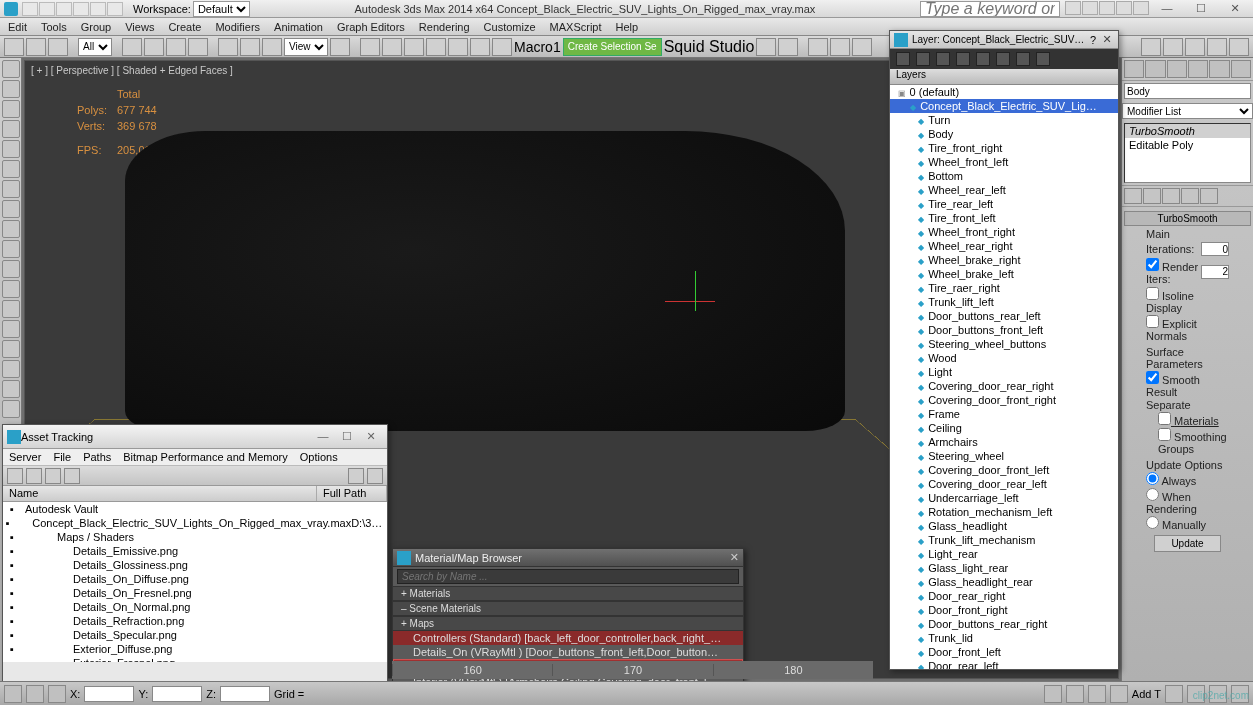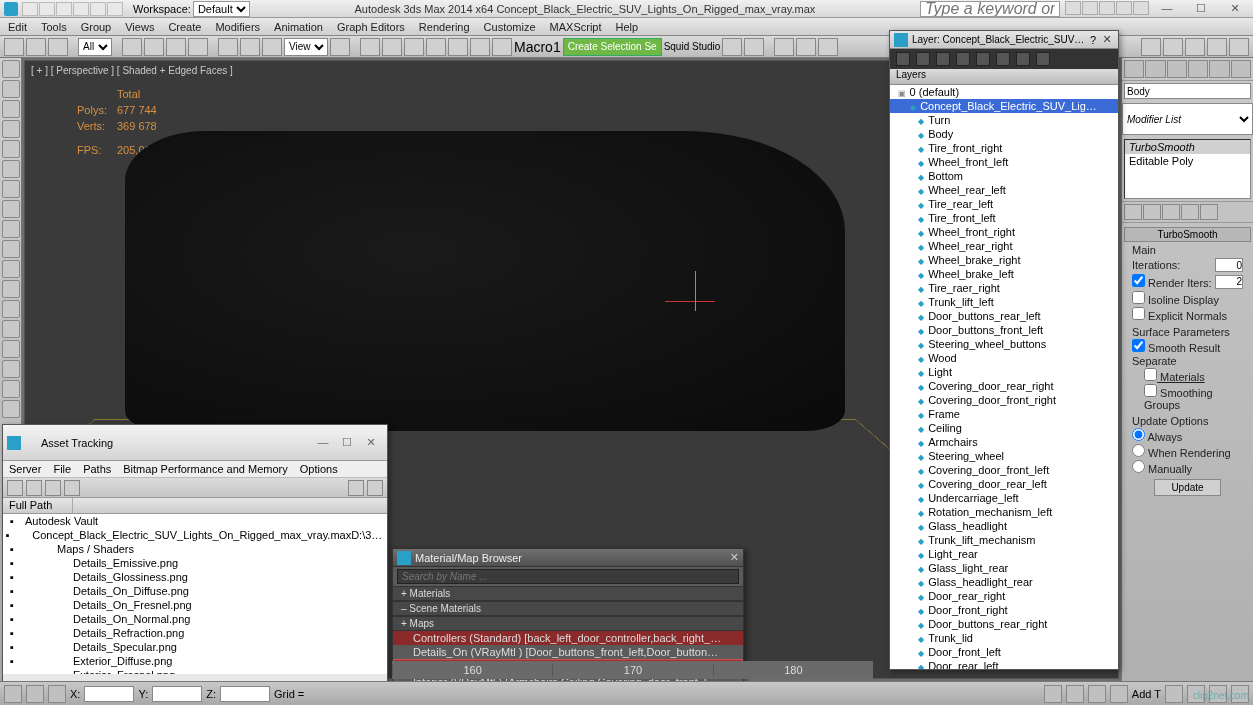--- a/index.html
+++ b/index.html
@@ -35,28 +35,28 @@
 .viewport-stats td { padding-right: 8px; color:#d89040;}
 .car { position:absolute; top:70px; left:100px; width:720px; height:300px; background: radial-gradient(ellipse at 40% 40%, #1a1a1a, #0a0a0a); border-radius: 80px 160px 40px 40px / 50px 100px 20px 20px; }
 .gizmo { position:absolute; top:210px; left:640px; width:60px; height:60px;}
 .gizmo .ax { position:absolute; top:30px; left:0; width:50px; height:1px; background:#c33;}
 .gizmo .ay { position:absolute; top:0; left:30px; width:1px; height:40px; background:#3c3;}
 .ground { position:absolute; left:50px; top:340px; width:800px; height:70px; border:1px solid #887733; transform: perspective(600px) rotateX(60deg);}
 
 .right-panel { width:132px; background: linear-gradient(#c9c9c9,#b0b0b0); border-left:1px solid #777; display:flex; flex-direction:column;}
 .cmd-row { display:flex; gap:1px; padding:2px; border-bottom:1px solid #999;}
 .cmd-row span { flex:1; height:18px; background:#c0c0c0; border:1px solid #888;}
-.panel-sel select { width:100%; font-size:10px; height:32px; background:#fff; border:1px solid #888; margin:2px 0;font-style:italic;}
+.panel-sel select { width:100%; font-size:10px; height:16px; background:#fff; border:1px solid #888; margin:2px 0;}
 .mod-list { background:#fff; border:1px inset #888; height:60px; margin:2px; font-size:10px; overflow:hidden;}
 .mod-list div { padding:1px 4px;}
 .mod-list .it { font-style:italic; background:#d0d0d0;}
 .subrow { display:flex; gap:1px; padding:2px; border-top:1px solid #999; border-bottom:1px solid #999;}
 .subrow span { width:18px; height:16px; background:#c5c5c5; border:1px solid #888;}
 .rollout-title { background:#b8b8b8; text-align:center; font-size:10px; border:1px solid #888; margin:4px 2px 0 2px; padding:1px;}
-.rollout-body { padding:2px 10px; font-size:10px; color:#222;}
+.rollout-body { padding:2px 24px; font-size:10px; color:#222;}
 .rollout-body label { display:block; margin:1px 0;}
 .rollout-body input[type=text]{ width:28px; height:14px; font-size:10px; border:1px solid #888; text-align:right; background:#fff;}
 .rollout-body .row { display:flex; justify-content:space-between; align-items:center; margin:1px 0;}
 .update-btn { display:block; margin:4px auto; padding:2px 16px; background:#d0d0d0; border:1px solid #888; font-size:10px;}
 
 
 .layers-win { position:absolute; top:30px; right:134px; width:230px; height:640px; background:#c9c9c9; border:1px solid #555; box-shadow:2px 2px 6px rgba(0,0,0,.4);}
 .layers-win .hdr { height:18px; background:linear-gradient(#e6e6e6,#c8c8c8); display:flex; align-items:center; padding:0 4px; gap:4px; border-bottom:1px solid #888;}
 .layers-win .hdr .ico { width:14px; height:14px; background:#2aa0c8;}
 .layers-win .hdr .ttl { flex:1; font-size:10px; overflow:hidden; text-overflow:ellipsis; white-space:nowrap;}
@@ -67,21 +67,21 @@
 .layers-win .tree { height: calc(100% - 54px); overflow-y:auto; background:#fff; font-size:10px;}
 .layers-win .tree .n { padding:1px 16px 1px 20px; white-space:nowrap; overflow:hidden; text-overflow:ellipsis;}
 .layers-win .tree .n.l0 { padding-left:8px;}
 .layers-win .tree .n.sel { background:#3a6bd6; color:#fff;}
 .layers-win .tree .n.l2 { padding-left:28px;}
 .layers-win .tree .n::before { content:"◆"; color:#2aa0c8; margin-right:4px; font-size:8px;}
 .layers-win .tree .n.l0::before { content:"▣"; color:#888;}
 
 
 .asset-win { position:absolute; top:424px; left:2px; width:386px; height:260px; background:#e8e8e8; border:1px solid #555; box-shadow:2px 2px 6px rgba(0,0,0,.4);}
-.asset-win .hdr { height:36px; background:linear-gradient(#f4f4f4,#d4d4d4); display:flex; align-items:center; padding:0 4px; gap:20px; border-bottom:1px solid #999;}
+.asset-win .hdr { height:24px; background:linear-gradient(#f4f4f4,#d4d4d4); display:flex; align-items:center; padding:0 4px; gap:0; border-bottom:1px solid #999;}
 .asset-win .hdr .ico { width:14px; height:14px; background:#2aa0c8;}
 .asset-win .hdr .ttl { flex:1; font-size:11px;}
 .asset-win .hdr .wc span { width:24px; display:inline-block; text-align:center; color:#666;}
 .asset-win .menu { height:17px; background:#efefef; display:flex; gap:12px; padding:0 6px; align-items:center; font-size:11px; border-bottom:1px solid #bbb;}
 .asset-win .tb2 { height:20px; background:linear-gradient(#dcdcdc,#c4c4c4); display:flex; align-items:center; gap:3px; padding:0 4px; border-bottom:1px solid #999;}
 .asset-win .tb2 span { width:16px; height:16px; background:#cfcfcf; border:1px solid #888;}
 .asset-win .tb2 .spacer { flex:1; background:none; border:none;}
 .asset-win .cols { height:16px; background:linear-gradient(#e6e6e6,#cccccc); display:flex; border-bottom:1px solid #999; font-size:10px;}
 .asset-win .cols div { padding:1px 6px; border-right:1px solid #aaa;}
 .asset-win .list { height:160px; overflow-y:auto; background:#fff; font-size:10px;}
@@ -185,21 +185,21 @@
   <span class="sep"></span>
   <span class="tbtn"></span>
     <span class="tbtn"></span>
     <span class="tbtn"></span>
     <span class="tbtn"></span>
     <span class="tbtn"></span>
     <span class="tbtn"></span>
     <span class="tbtn"></span>
   <span style="font-size:14px;">Macro1</span>
   <div class="highlight">Create Selection Se</div>
-  <span style="font-size:10px;">Squid Studio</span>
+  <span style="font-size:16px;">Squid Studio</span>
   <span class="tbtn"></span>
     <span class="tbtn"></span>
   <span class="sep"></span>
   <span class="tbtn"></span>
     <span class="tbtn"></span>
     <span class="tbtn"></span>
   <div style="flex:1"></div>
   <span class="tbtn"></span>
     <span class="tbtn"></span>
     <span class="tbtn"></span>
@@ -395,20 +395,21 @@
   <div class="tb2">
       <span></span>
       <span></span>
       <span></span>
       <span></span>
       <span class="spacer"></span>
       <span></span>
       <span></span>
     </div>
   <div class="cols">
+      <div style="flex:1">Name</div>
       <div style="width:70px">Full Path</div>
     </div>
   <div class="list" id="asset-list">
       <div class="r ind0">
         <span class="ic">▪</span>
         <span class="nm">Autodesk Vault</span>
         <span class="fp"></span>
       </div>
       <div class="r ind1">
         <span class="ic">▪</span>

